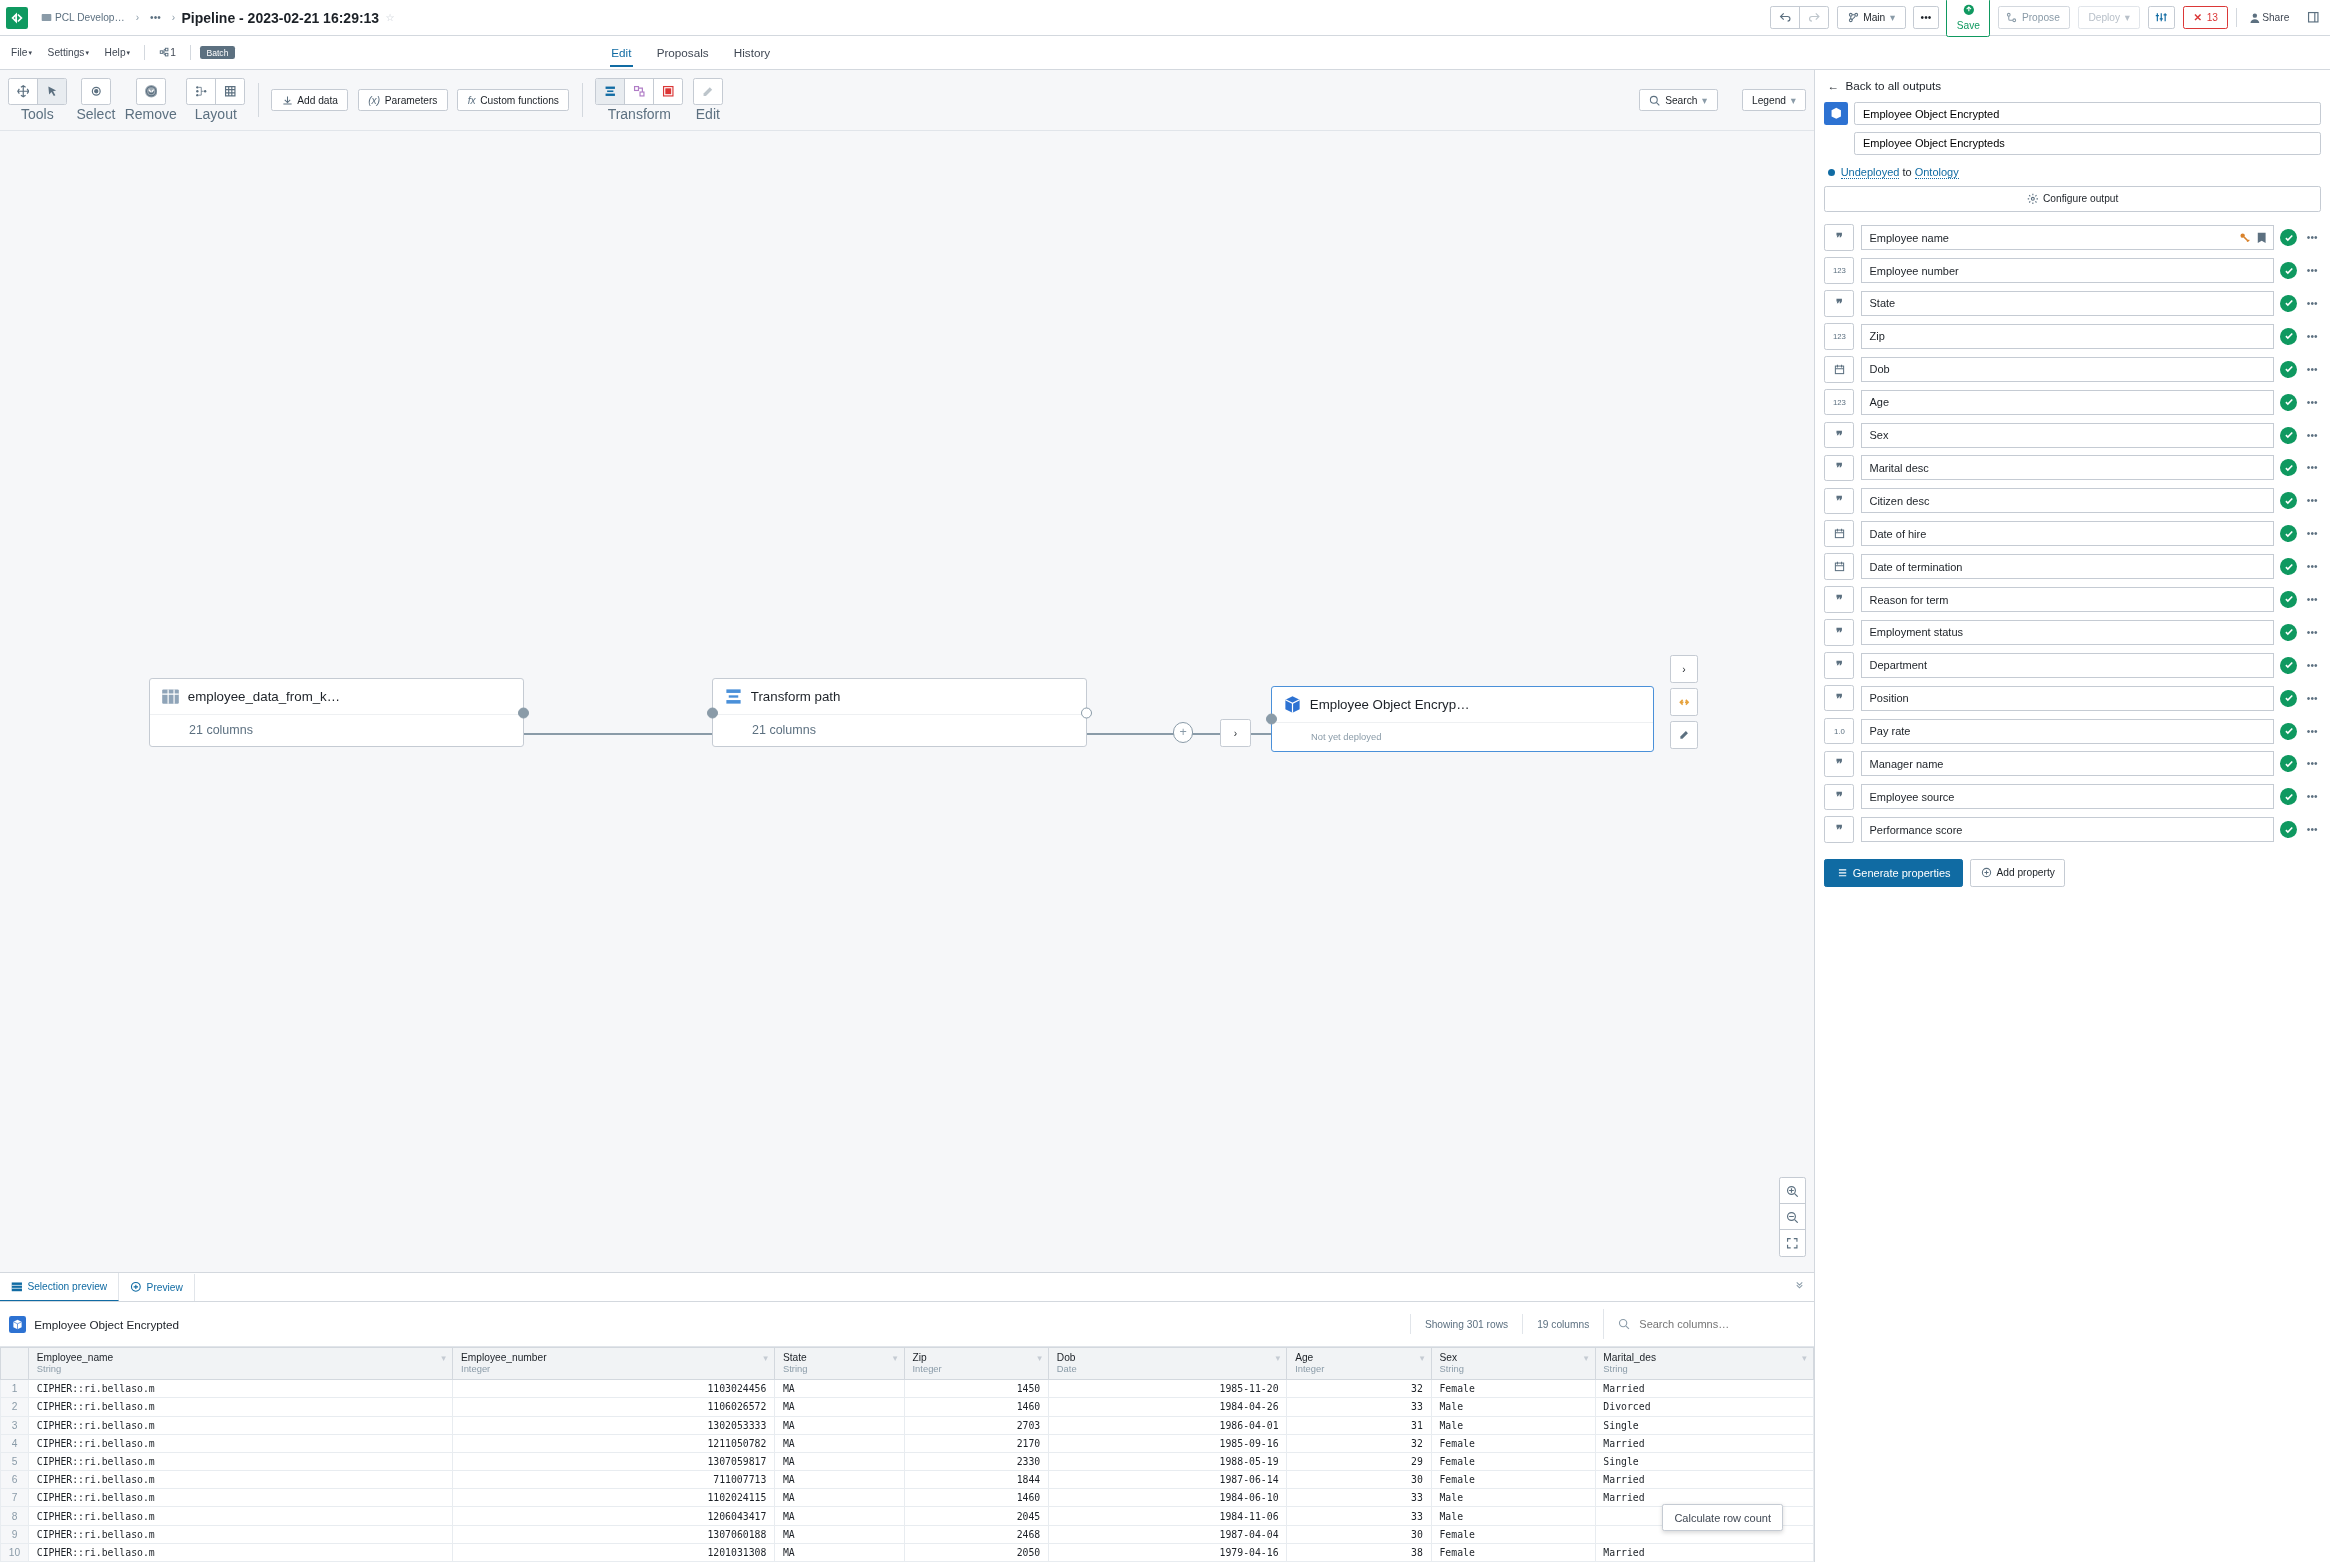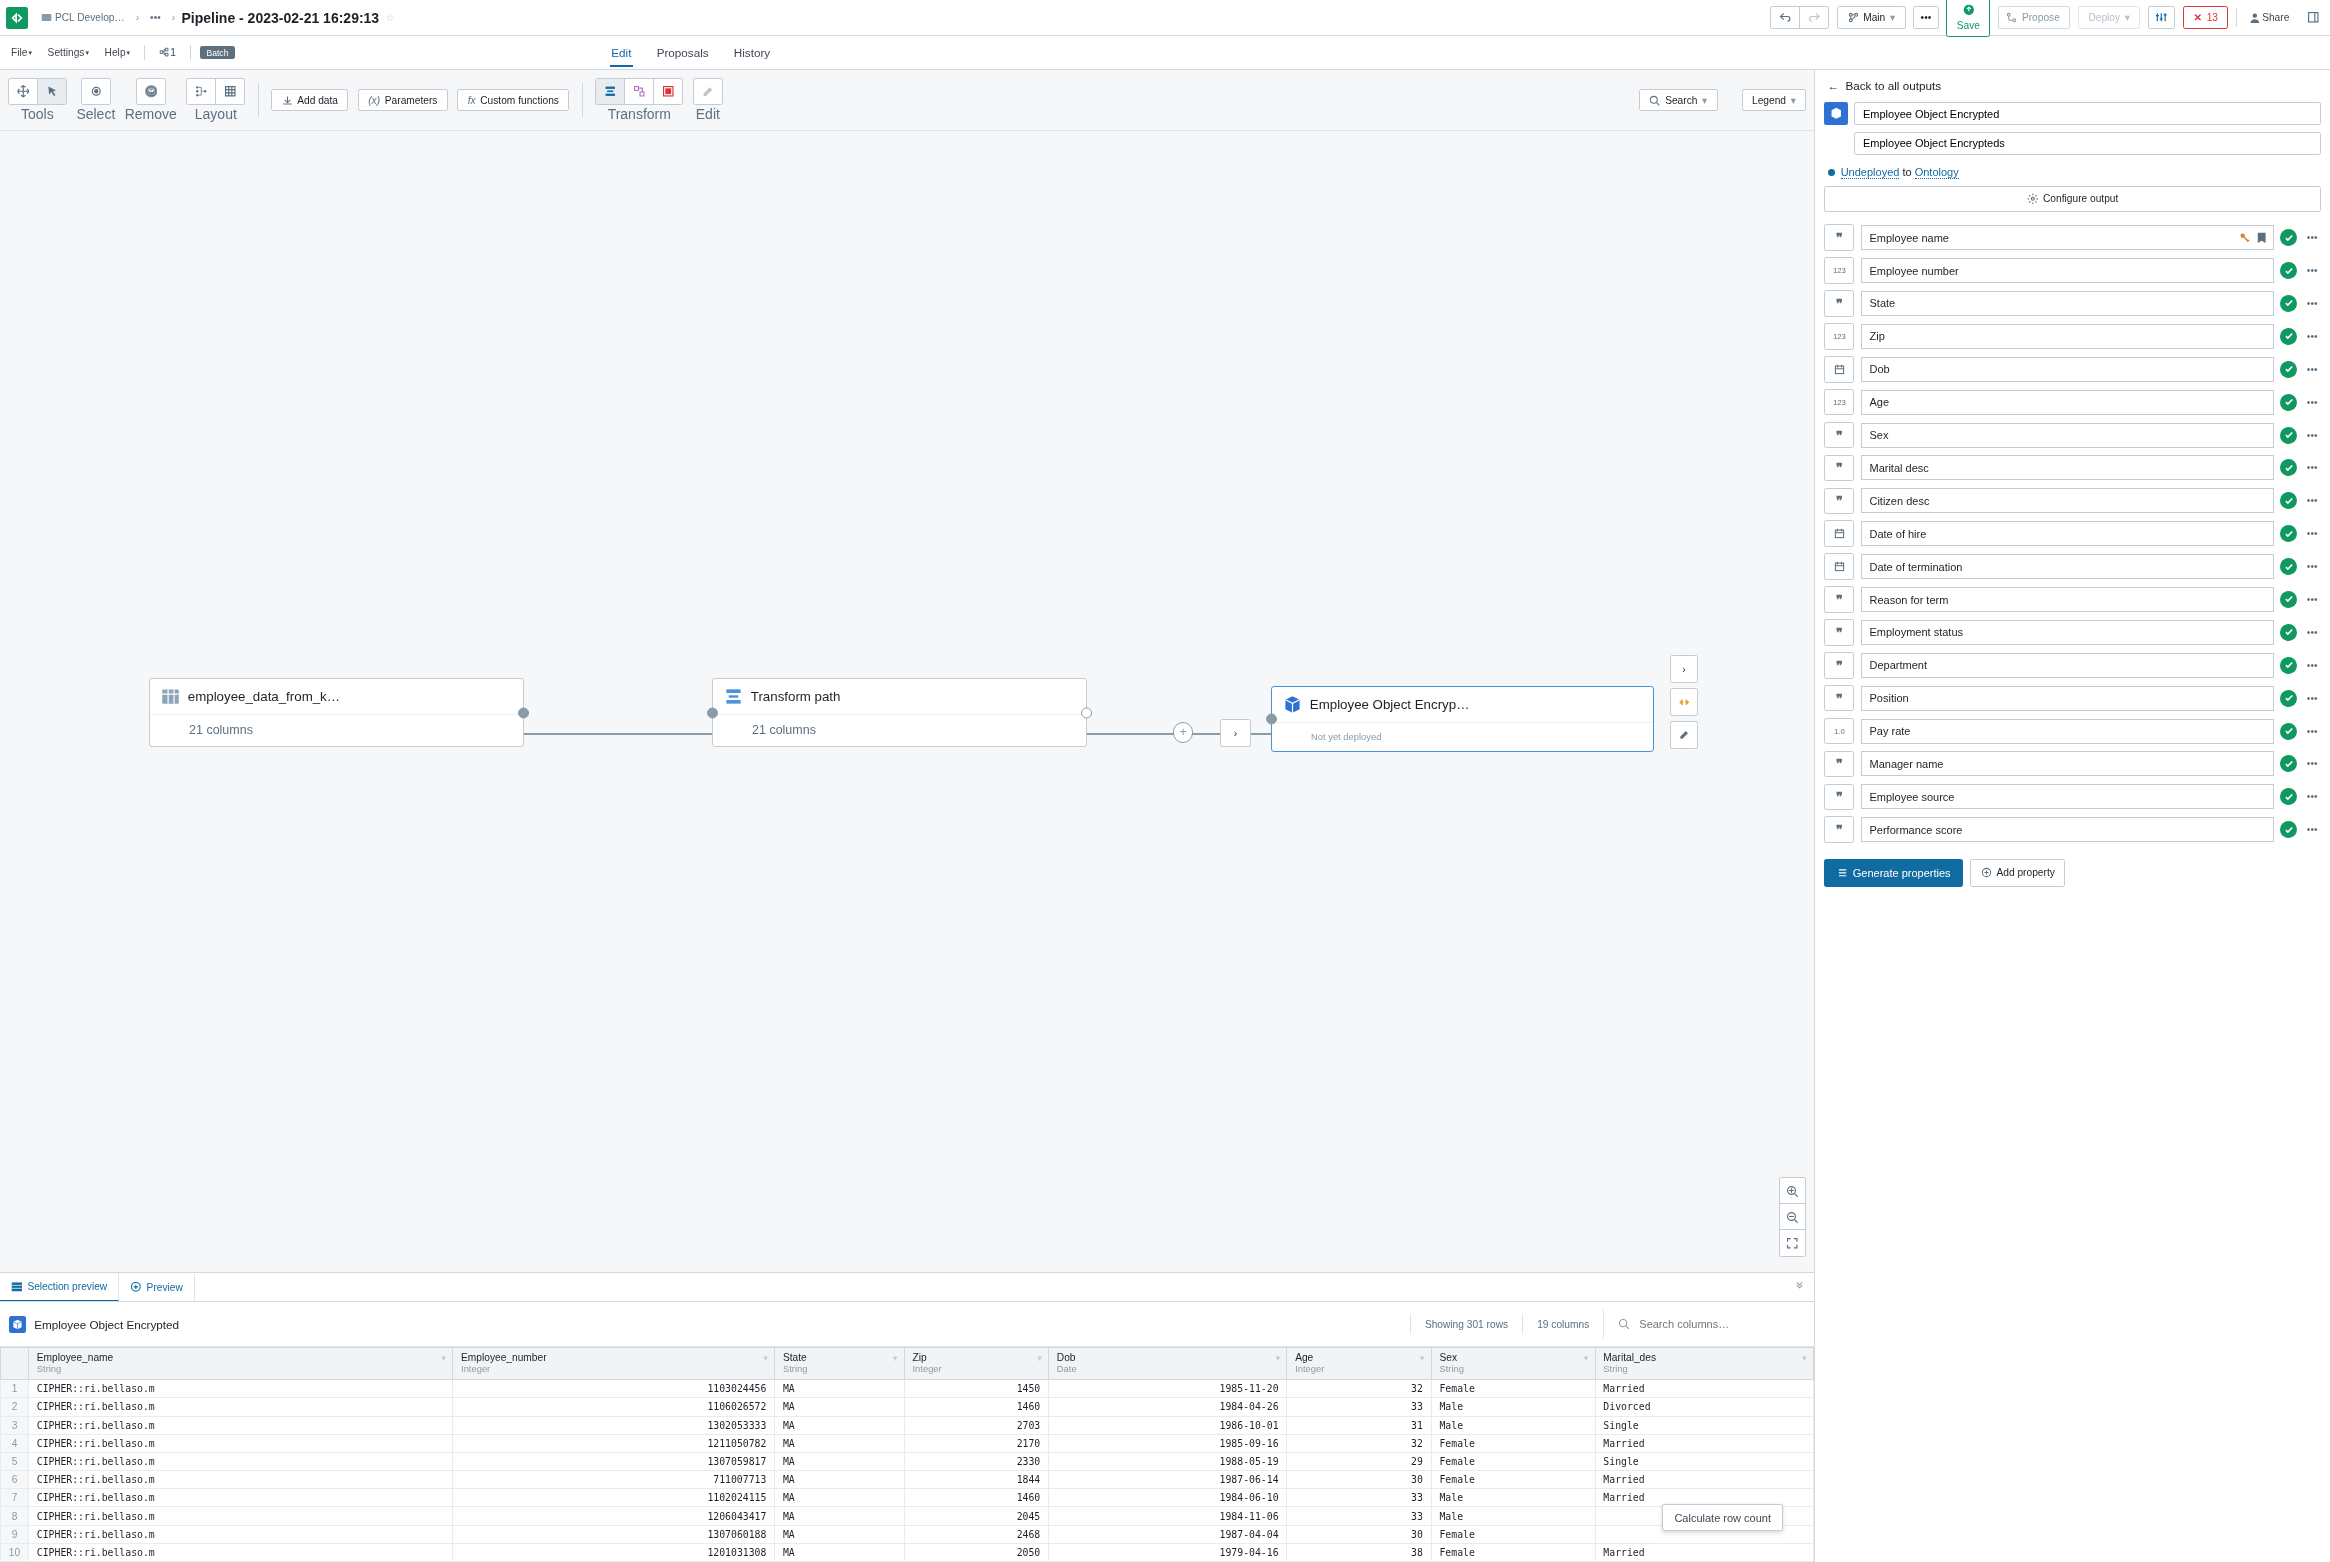--- a/index.html
+++ b/index.html
@@ -509,21 +509,21 @@
               <td class="mono num-r">33</td>
               <td class="mono">Male</td>
               <td class="mono">Divorced</td>
             </tr>
             <tr>
               <td class="row-num">3</td>
               <td class="mono">CIPHER::ri.bellaso.m</td>
               <td class="mono num-r">1302053333</td>
               <td class="mono">MA</td>
               <td class="mono num-r">2703</td>
-              <td class="mono num-r">1986-10-01</td>
+              <td class="mono num-r">1986-04-01</td>
               <td class="mono num-r">31</td>
               <td class="mono">Male</td>
               <td class="mono">Single</td>
             </tr>
             <tr>
               <td class="row-num">4</td>
               <td class="mono">CIPHER::ri.bellaso.m</td>
               <td class="mono num-r">1211050782</td>
               <td class="mono">MA</td>
               <td class="mono num-r">2170</td>

